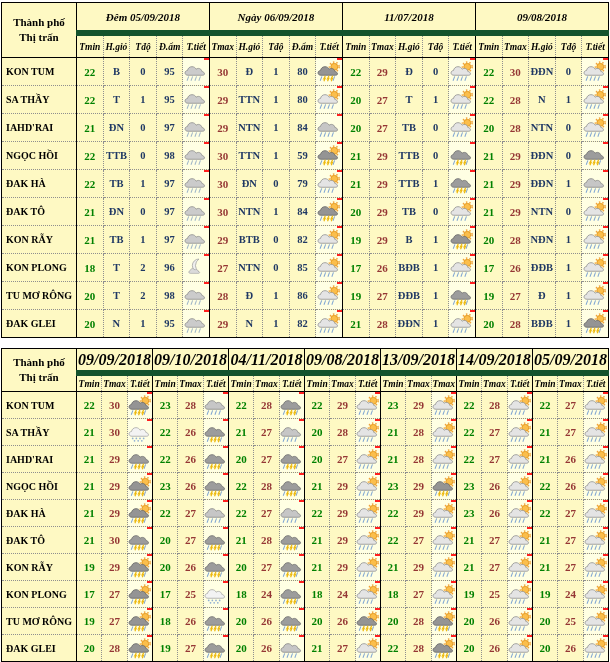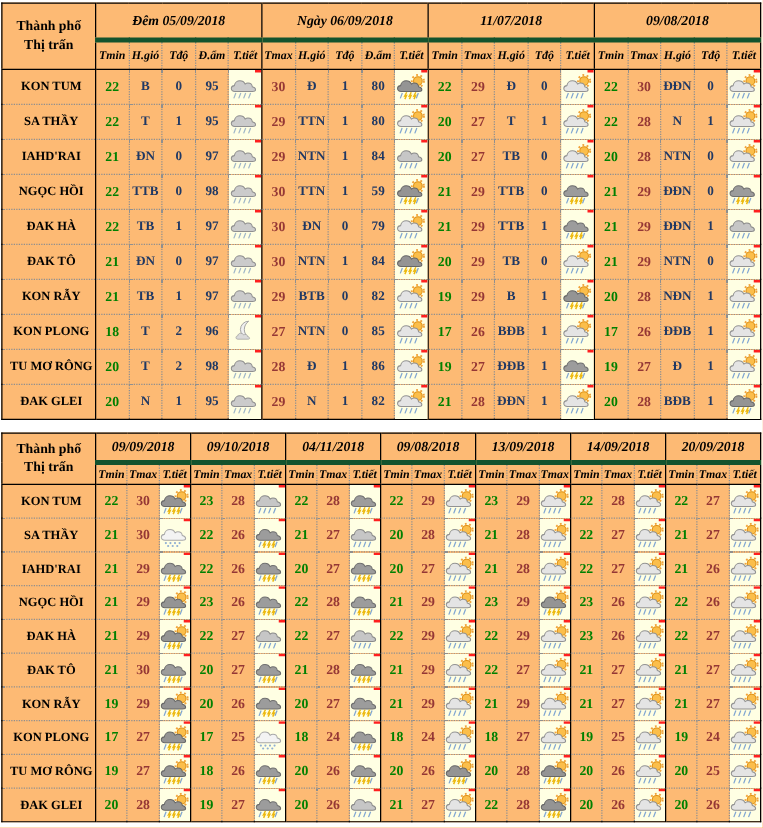--- a/index.html
+++ b/index.html
@@ -1,30 +1,30 @@
 <!DOCTYPE html>
 <html><head>
 <meta charset="utf-8">
 <style>
   html,body{margin:0;padding:0;background:#fff;}
   body{width:610px;font-family:"Liberation Serif","DejaVu Serif",serif;}
   .wrap{width:608px;margin:0 auto;padding-top:2px;}
-  table{border-collapse:collapse;table-layout:fixed;width:608px;border:1.5px solid #000;background:#fdba74;}
+  table{border-collapse:collapse;table-layout:fixed;width:608px;border:1.5px solid #000;background:#fef9c3;}
   #table2{margin-top:10px;}
   th,td{border:1px dotted #8f8f8f;text-align:center;vertical-align:middle;overflow:hidden;padding:0;}
   .gstart{border-left:1px solid #000;}
   th.corner{font-weight:bold;font-size:11px;color:#000;white-space:pre-line;line-height:1.35;
             border-right:1px solid #000;border-bottom:1px solid #000;border-left:none;}
-  th.gtitle{font-weight:bold;font-style:italic;font-size:11px;color:#000;height:27px;border-bottom:4px solid #14532d;text-align:center;}
+  th.gtitle{font-weight:bold;font-style:italic;font-size:11px;color:#000;height:27px;border-bottom:6px solid #14532d;text-align:center;}
   th.sub{font-weight:bold;font-style:italic;font-size:9.5px;color:#000;height:21px;border-bottom:1px solid #000;margin-left:48px;}
-  #table2 th.gtitle{height:21px;font-size:11px;}
+  #table2 th.gtitle{height:21px;font-size:16px;}
   #table2 th.sub{height:15px;}
   tbody td{height:27px;font-weight:bold;font-size:11px;}
   #table2 tbody td{height:26px;}
-  td.name{text-align:center;padding-left:4px;font-size:10px;color:#000;border-right:1px solid #000;border-left:none;white-space:nowrap;margin-top:12px;}
+  td.name{text-align:left;padding-left:4px;font-size:10px;color:#000;border-right:1px solid #000;border-left:none;white-space:nowrap;margin-top:12px;}
   .c-tmin{color:#008000;}
   .c-tmax{color:#953735;}
   .c-val{color:#1F3864;font-size:10.5px;}
   .c-icon{background:#FFFFE3;position:relative;}
   .c-icon::after{content:"";position:absolute;top:0;right:0;width:5px;height:2px;background:#FF1F1F;}
   .c-icon svg{display:block;margin:0 auto;}
 </style>
 </head>
 <body>
 
@@ -722,21 +722,21 @@
       <thead>
         <tr>
           <th rowspan="2" class="corner">Thành phố
 Thị trấn</th>
           <th colspan="3" class="gtitle gstart">09/09/2018</th>
           <th colspan="3" class="gtitle gstart">09/10/2018</th>
           <th colspan="3" class="gtitle gstart">04/11/2018</th>
           <th colspan="3" class="gtitle gstart">09/08/2018</th>
           <th colspan="3" class="gtitle gstart">13/09/2018</th>
           <th colspan="3" class="gtitle gstart">14/09/2018</th>
-          <th colspan="3" class="gtitle gstart">20/09/2018</th>
+          <th colspan="3" class="gtitle gstart">05/09/2018</th>
         </tr>
         <tr>
           <th class="sub gstart">Tmin</th>
           <th class="sub">Tmax</th>
           <th class="sub">T.tiết</th>
           <th class="sub gstart">Tmin</th>
           <th class="sub">Tmax</th>
           <th class="sub">T.tiết</th>
           <th class="sub gstart">Tmin</th>
           <th class="sub">Tmax</th>

